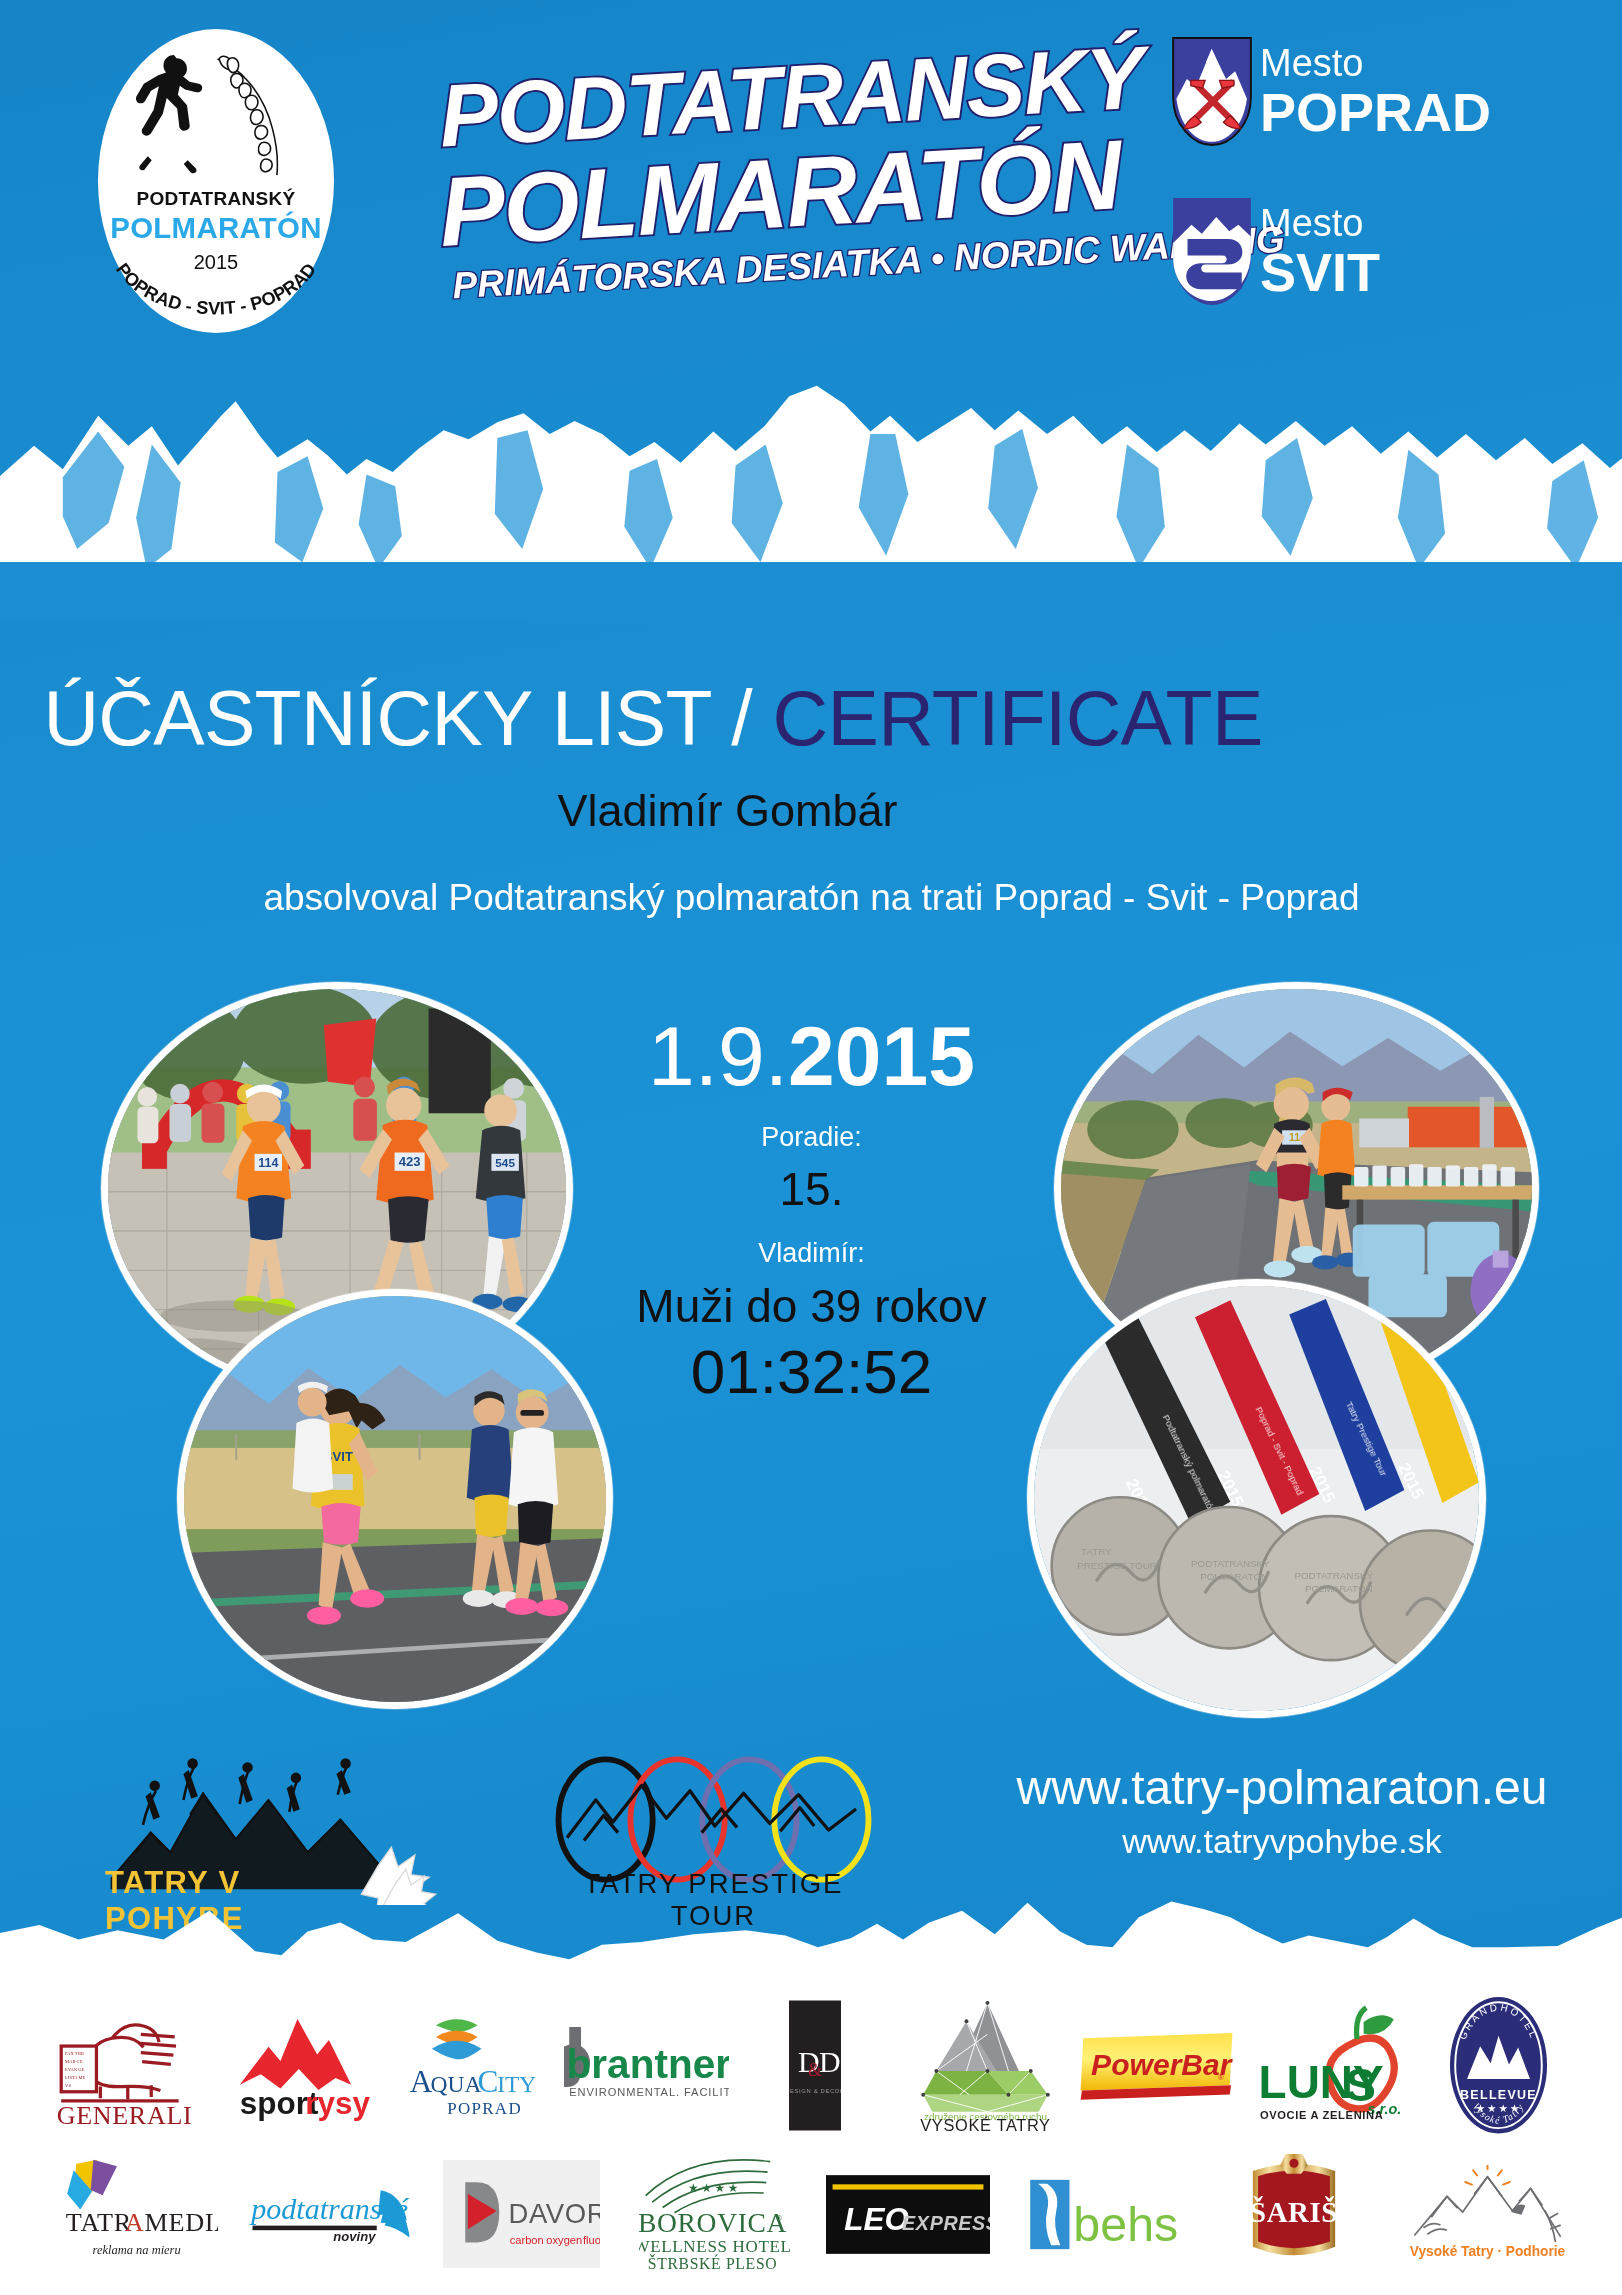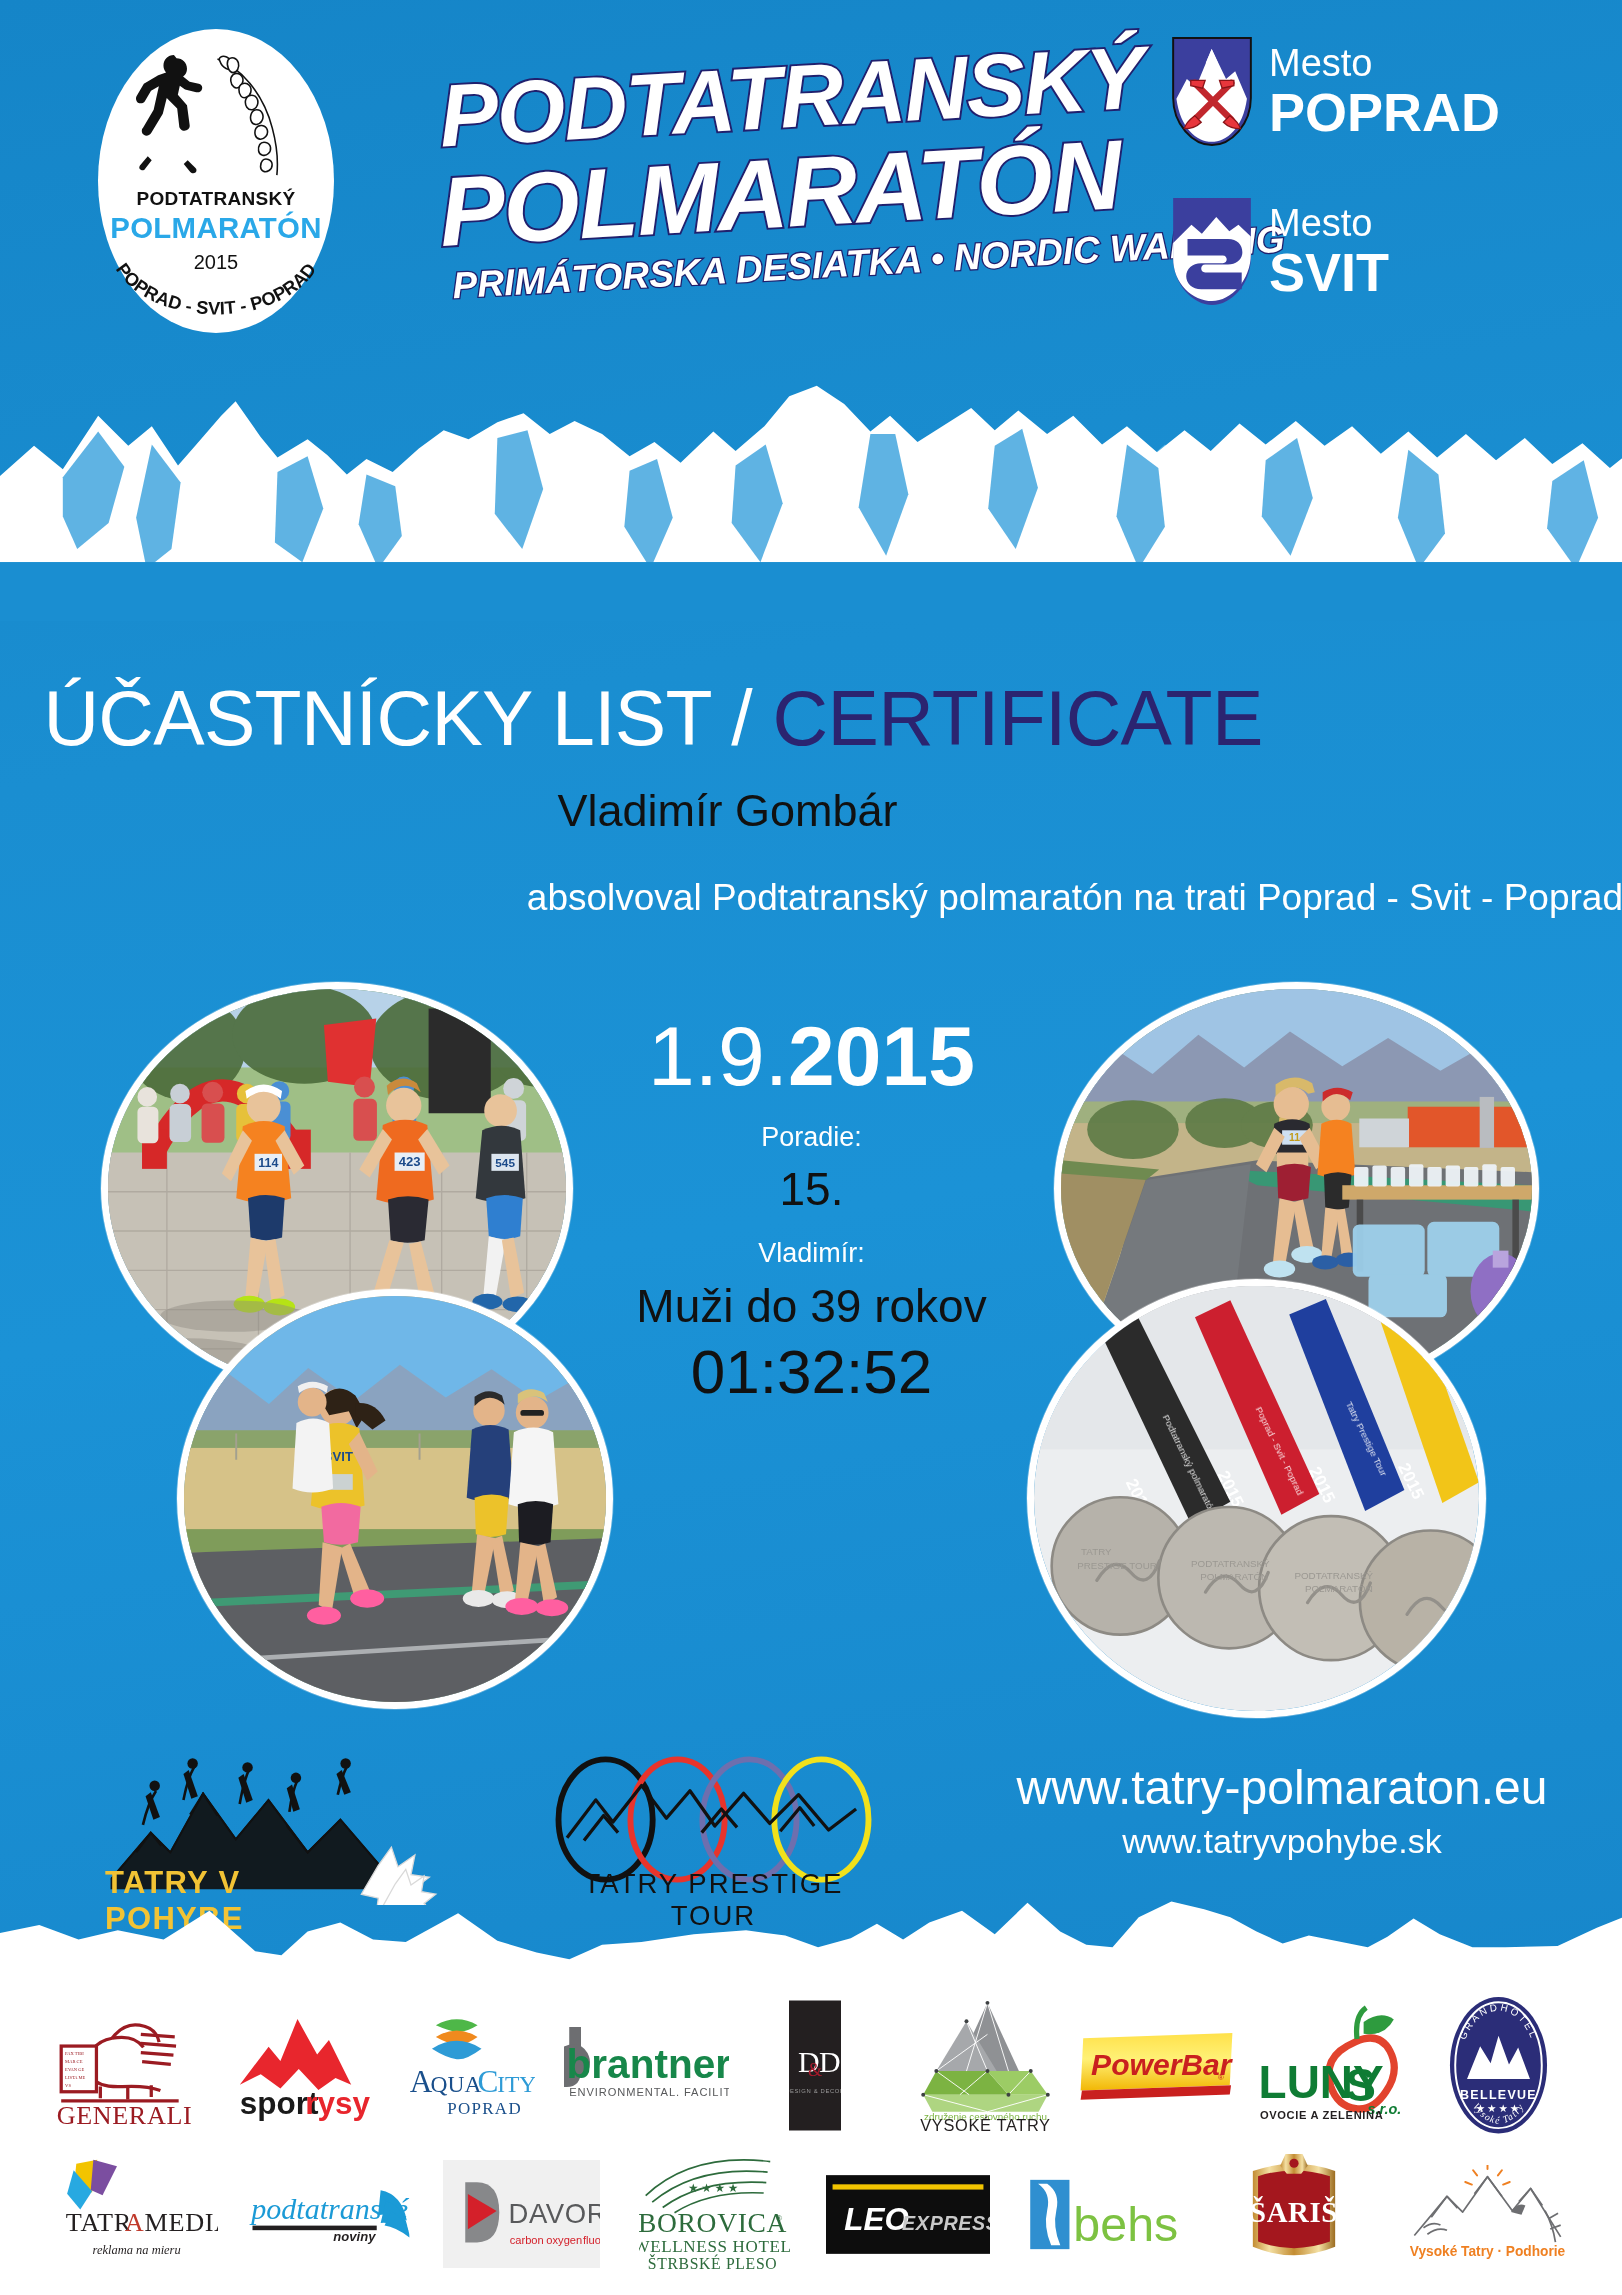--- a/index.html
+++ b/index.html
@@ -43,41 +43,41 @@
   }
   #ttl1{position:absolute;left:6.5px;top:19.6px;font-size:88px;}
   #ttl2{position:absolute;left:6.5px;top:111px;font-size:98px;}
   #ttl3{position:absolute;left:19.6px;top:216px;font-size:37px;-webkit-text-stroke:2.6px #20206e;letter-spacing:0px;}
 
   
   .crest-row{position:absolute;display:flex;align-items:center;}
   #crest-poprad{left:1171px;top:36px;}
   #crest-svit{left:1171px;top:196px;}
   .crest-shield{width:82px;height:111px;}
-  .crest-txt{margin-left:16px;color:#fff;line-height:1;}
+  .crest-txt{margin-left:7px;color:#fff;line-height:1;}
   .crest-t1{font-size:38px;font-weight:400;}
   .crest-t2{font-size:54px;font-weight:700;letter-spacing:0px;margin-top:3.9px;}
 
   
   #ridge{position:absolute;left:0;top:353px;width:1623px;height:268px;}
 
   
   #cert-heading{
     position:absolute;left:0;top:674px;width:1306px;text-align:center;
     font-size:77px;font-weight:400;letter-spacing:-0.7px;white-space:nowrap;
   }
   #cert-heading .sk{color:#ffffff;}
   #cert-heading .en{color:#2b2470;}
 
   #athlete-name{
     position:absolute;left:0;top:785px;width:1455px;text-align:center;
     font-size:45px;font-weight:400;color:#111;
   }
   #cert-sub{
-    position:absolute;left:0;top:877px;width:1623px;text-align:right;
+    position:absolute;left:0;top:877px;width:1623px;text-align:center;
     font-size:37px;color:#ffffff;font-weight:400;
   }
 
   
   #results{position:absolute;left:550px;top:975px;width:523px;text-align:center;z-index:6;}
   #res-date{font-size:84px;color:#fff;line-height:1.05;margin-top:37px;}
   #res-date b{font-weight:700;}
   .res-lbl{font-size:27px;color:#ffffff;margin-top:22px;}
   .res-val{font-size:46px;color:#111;margin-top:9.2px;}
   #res-time{font-size:62px;color:#111;margin-top:3.9px;}

